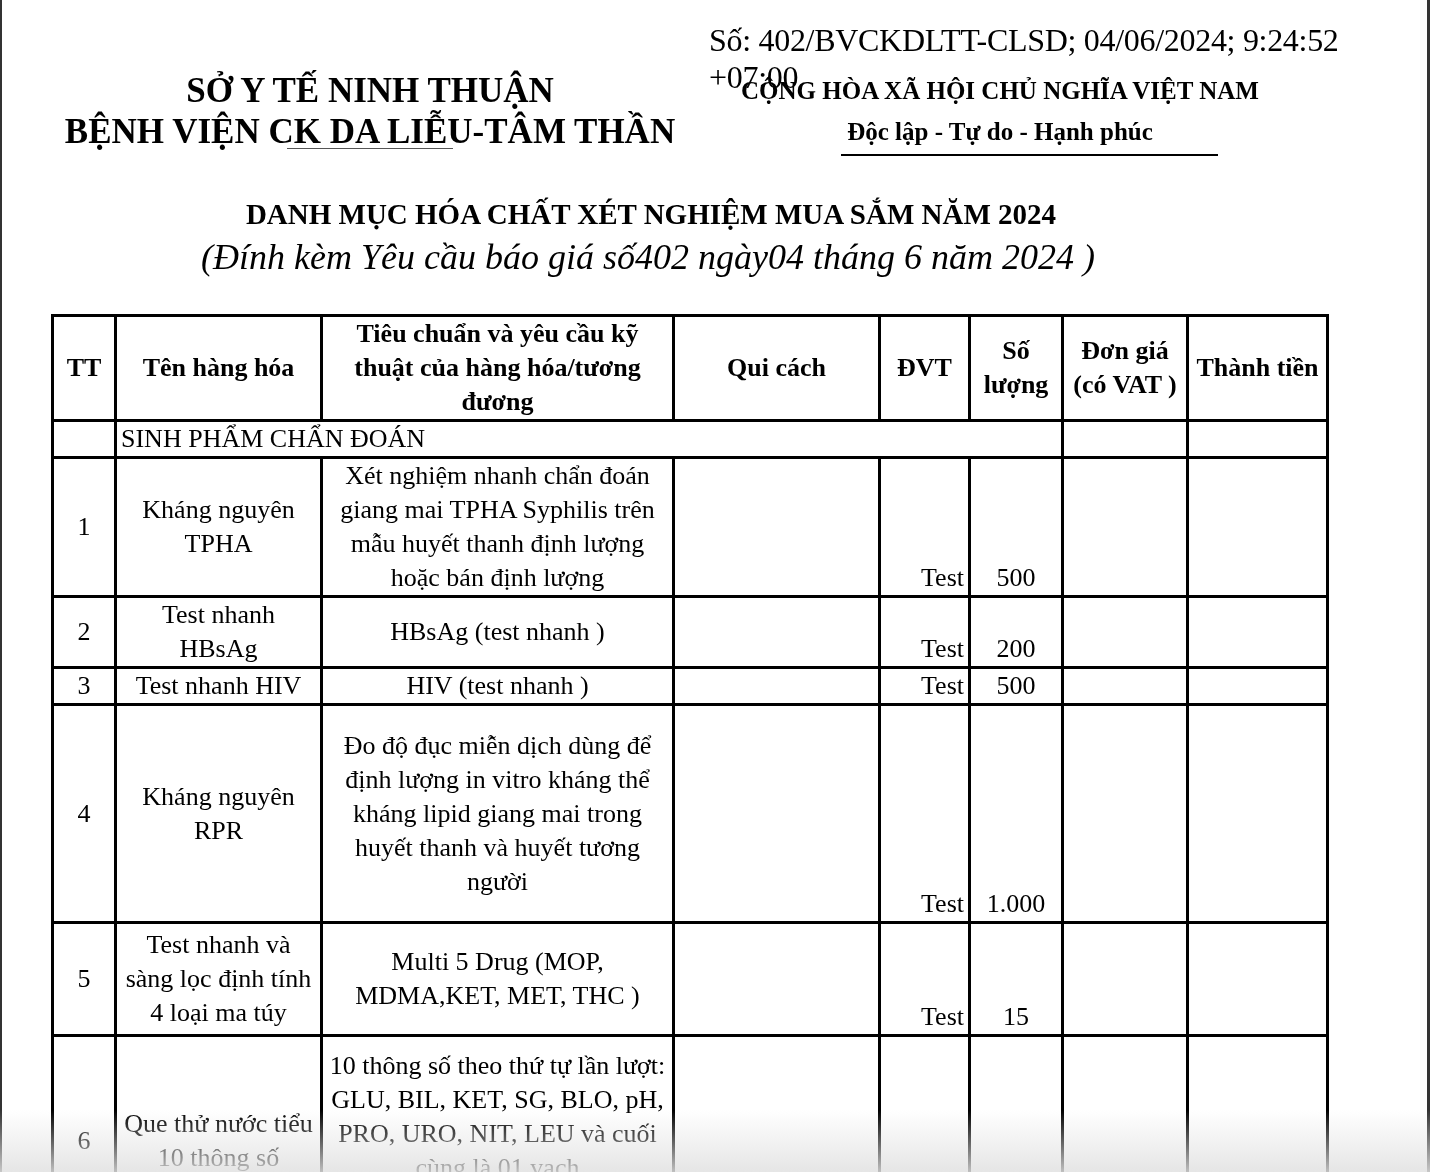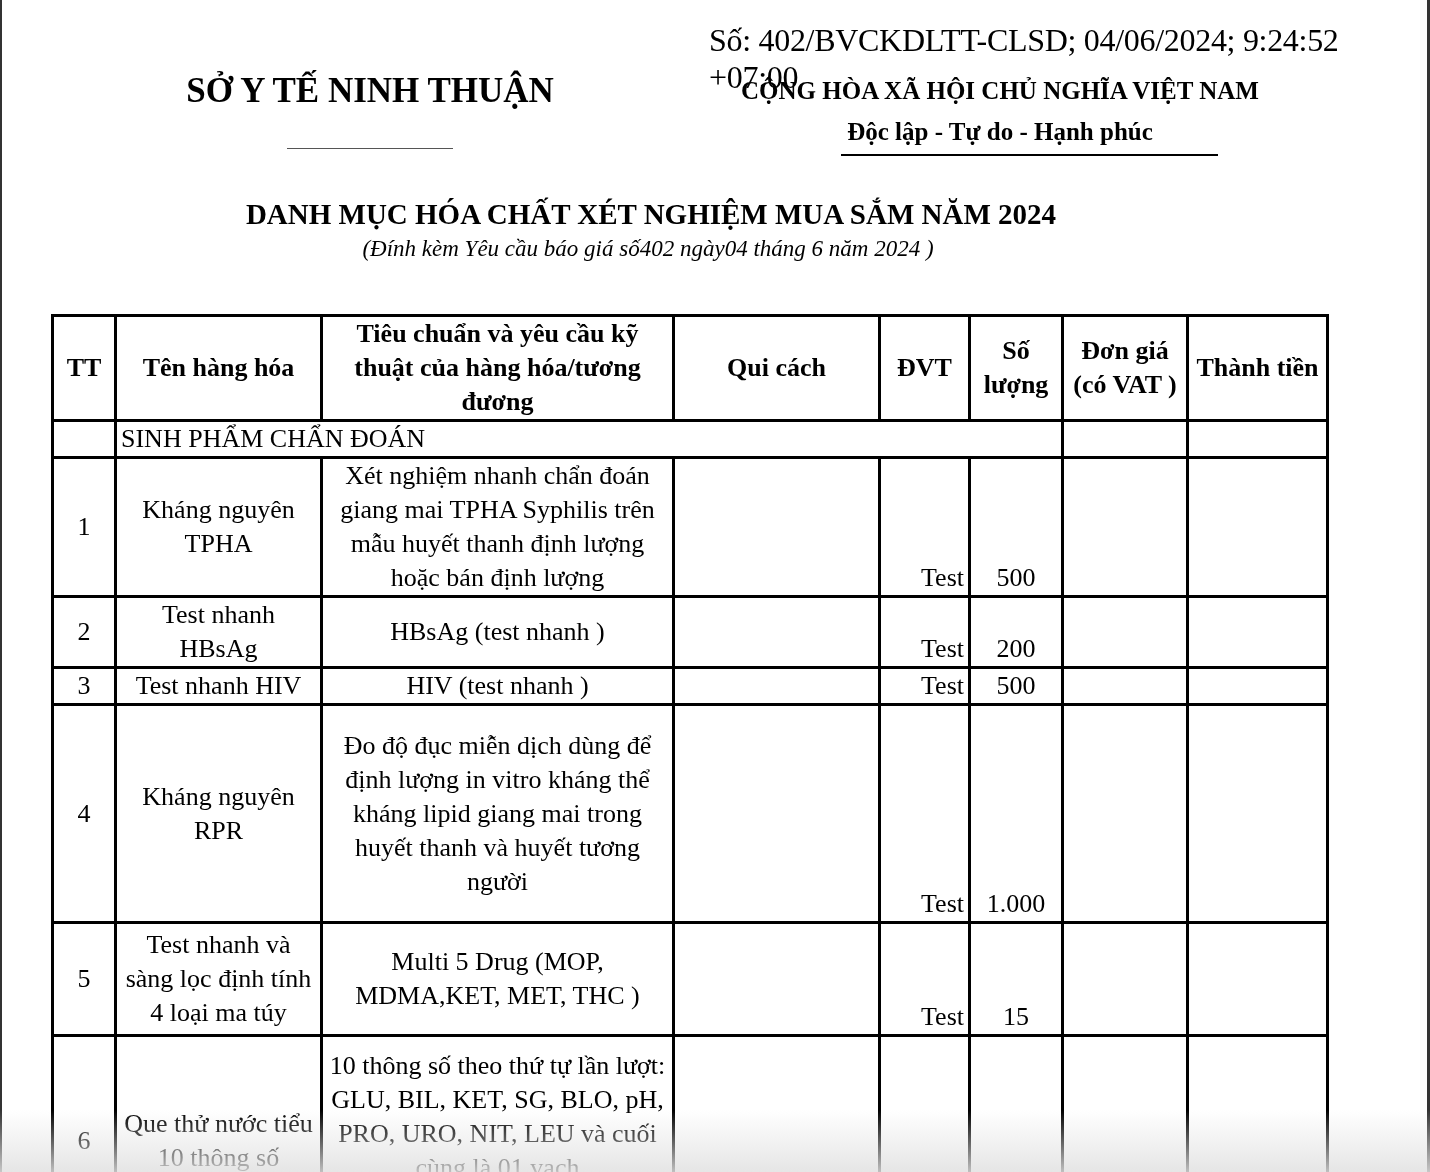--- a/index.html
+++ b/index.html
@@ -14,21 +14,21 @@
       background: linear-gradient(to bottom, rgba(240,240,240,0), rgba(225,225,225,0.85)); pointer-events: none; }
 
     .doc-number { position: absolute; left: 709px; top: 22px; font-size: 32px; letter-spacing: -0.3px; }
 
     .hdr-left { position: absolute; left: 60px; top: 70px; width: 620px; text-align: center; font-weight: bold; font-size: 35px; line-height: 41px; }
     .hdr-right { position: absolute; left: 670px; top: 70px; width: 660px; text-align: center; font-weight: bold; font-size: 25px; line-height: 41px; }
     .underline-left { position: absolute; left: 287px; top: 148px; width: 166px; height: 1px; background: #555; }
     .underline-right { position: absolute; left: 841px; top: 154px; width: 377px; height: 2px; background: #000; }
 
     .doc-title { position: absolute; left: 0; top: 192px; width: 1302px; text-align: center; font-weight: bold; font-size: 29px; margin-top: 6px; }
-    .doc-subtitle { position: absolute; left: 0; top: 236px; width: 1296px; text-align: center; font-style: italic; font-size: 23px; }
+    .doc-subtitle { position: absolute; left: 0; top: 236px; width: 1296px; text-align: center; font-style: italic; font-size: 36px; }
 
     table.items { position: absolute; left: 51px; top: 314px; border-collapse: collapse; table-layout: fixed; }
     table.items td, table.items th {
       border: 3px solid #000; padding: 0 4px; font-size: 26px; line-height: 34px; vertical-align: middle; overflow: hidden;
     }
     table.items th { font-weight: bold; text-align: center; }
     .center { text-align: center; }
     .bottom-left { vertical-align: bottom !important; text-align: right; }
     .bottom-right { vertical-align: bottom !important; text-align: center; }
     .section { font-weight: normal; text-align: left; }
@@ -37,20 +37,21 @@
 </head>
 <body>
 
 <div class="page-edge-left"></div>
 <div class="page-edge-right"></div>
 
 <div class="doc-number">Số: 402/BVCKDLTT-CLSD; 04/06/2024; 9:24:52 +07:00</div>
 
 <div class="hdr-left">
   <div>SỞ Y TẾ NINH THUẬN</div>
+  <div>BỆNH VIỆN CK DA LIỄU-TÂM THẦN</div>
 </div>
 <div class="underline-left"></div>
 
 <div class="hdr-right">
   <div>CỘNG HÒA XÃ HỘI CHỦ NGHĨA VIỆT NAM</div>
   <div>Độc lập - Tự do - Hạnh phúc</div>
 </div>
 <div class="underline-right"></div>
 
 <div class="doc-title">DANH MỤC HÓA CHẤT XÉT NGHIỆM MUA SẮM NĂM 2024</div>

